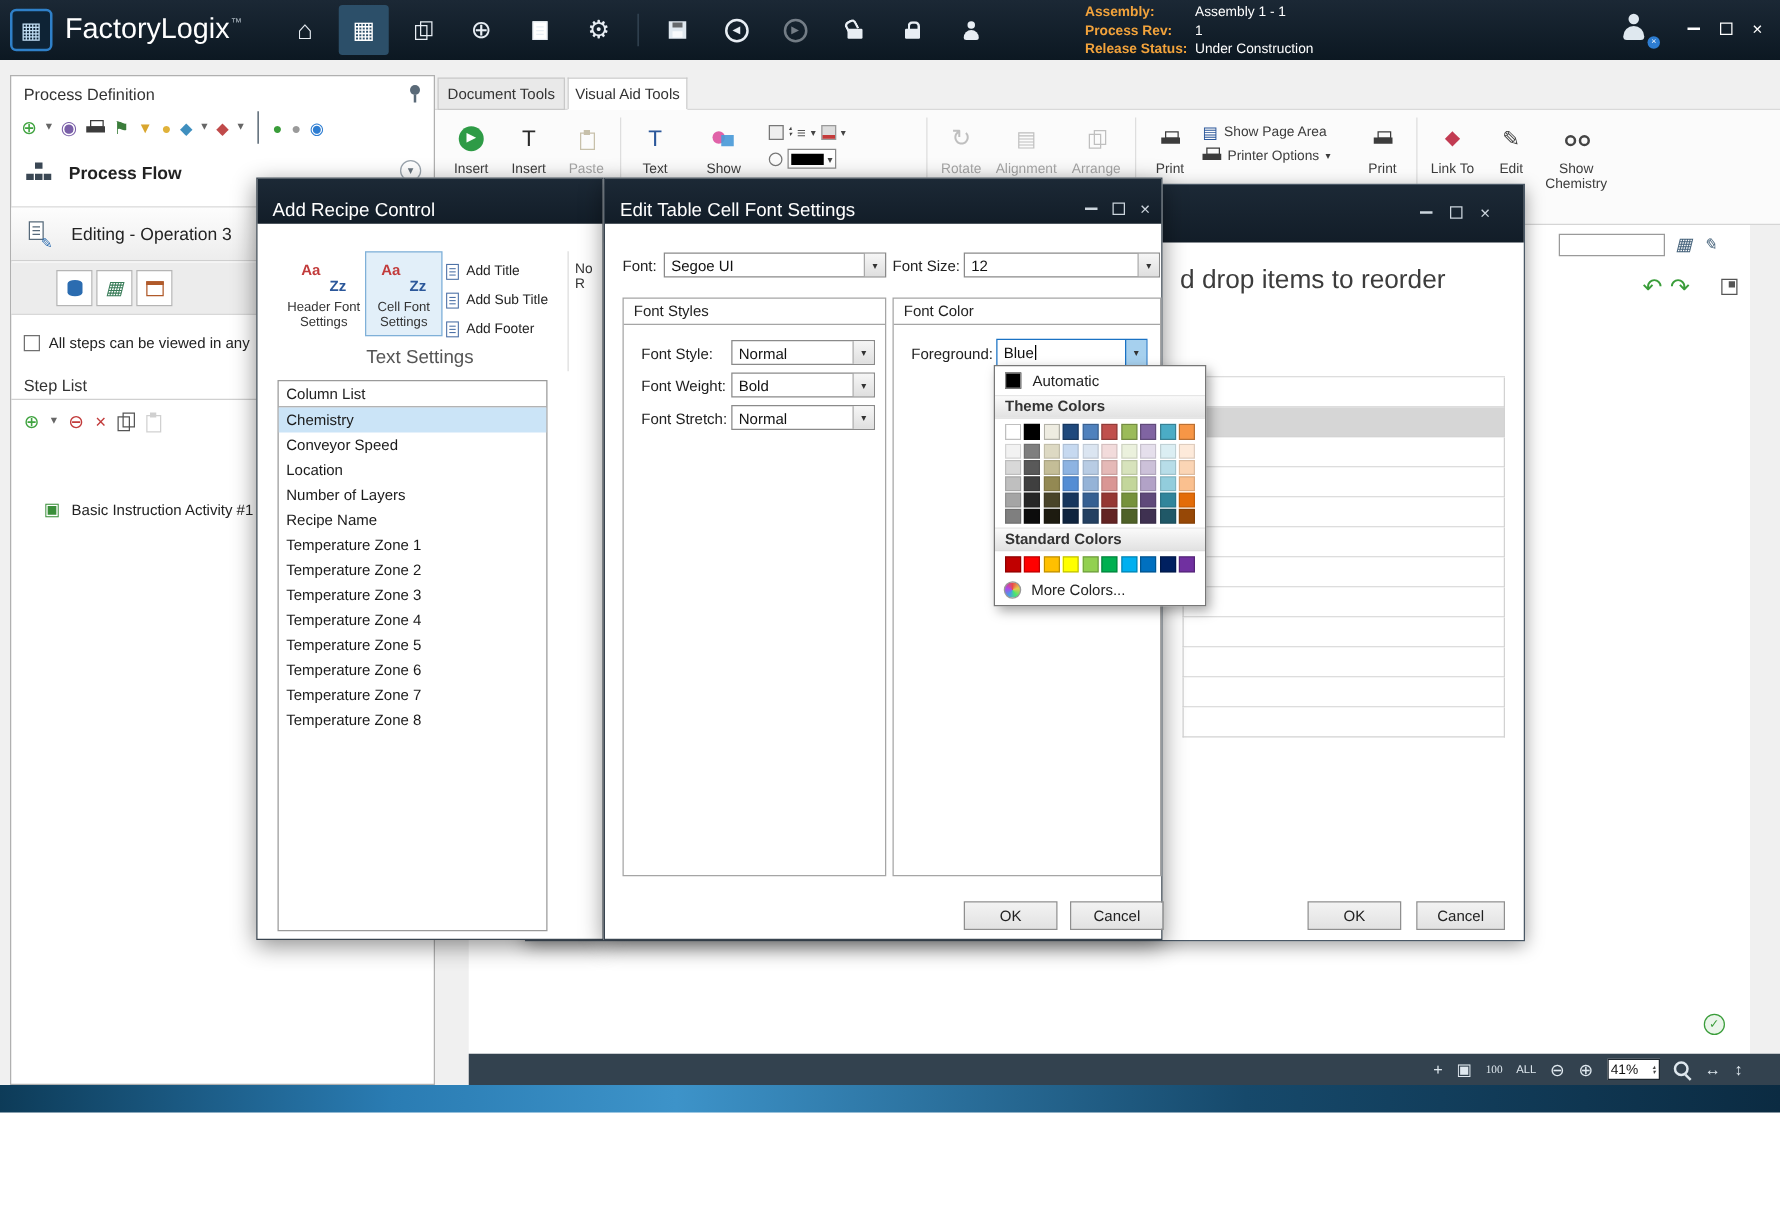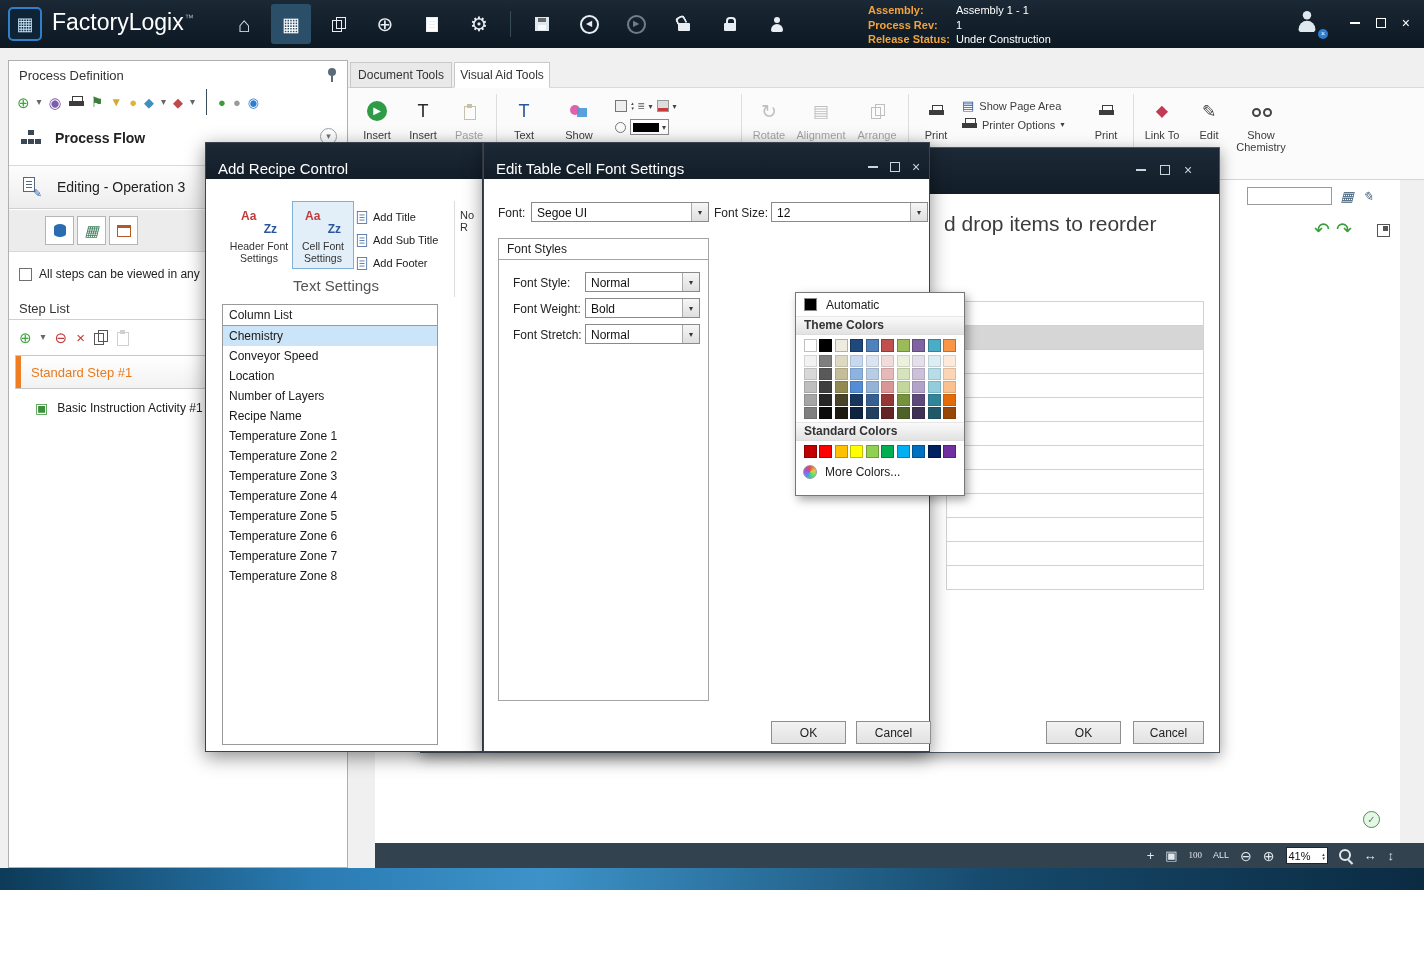--- a/index.html
+++ b/index.html
@@ -191,21 +191,21 @@
 .combo .cv{position:absolute;left:5px;top:3px;white-space:nowrap}
 .combo .ca{position:absolute;right:0;top:0;width:17px;height:100%;background:linear-gradient(#f6f6f6,#dfdfdf);border-left:1px solid #aaa;display:flex;align-items:center;justify-content:center;font-size:8px;color:#333}
 .combo .ca::before{content:"▾"}
 .combo.focus{border-color:#1a72c4;height:22px}
 .combo.focus .ca{background:#a6d0ee;border-left-color:#1a72c4}
 .caret-line{display:inline-block;width:1px;height:12px;background:#000;vertical-align:-2px;margin-left:1px}
 .grp{position:absolute;border:1px solid #a5a5a5;background:#fff}
 .grp-h{position:absolute;left:0;top:0;width:100%;height:21px;border-bottom:1px solid #a5a5a5;font-size:12px;color:#222;padding:3px 0 0 8px}
 .btn{position:absolute;height:23px;background:linear-gradient(#f3f3f3,#e2e2e2);border:1px solid #8f8f8f;font-size:12px;color:#222;display:flex;align-items:center;justify-content:center}
 
-.cpop{position:absolute;left:795px;top:292px;width:170px;background:#fff;border:1px solid #777;box-shadow:3px 4px 9px rgba(0,0,0,.35);z-index:60;padding-bottom:12px}
+.cpop{position:absolute;left:795px;top:292px;width:170px;background:#fff;border:1px solid #777;box-shadow:3px 4px 9px rgba(0,0,0,.35);z-index:60;padding-bottom:1px}
 .cp-row-auto{height:23px;display:flex;align-items:center;gap:9px;padding-left:8px;font-size:12px;color:#222}
 .cp-sw-auto{width:13px;height:13px;border:1px solid #888}
 .cp-band{height:19px;background:linear-gradient(#fafafa,#e2e2e2);border-top:1px solid #e6e6e6;border-bottom:1px solid #dcdcdc;font-size:12px;font-weight:bold;color:#333;padding:1px 0 0 8px}
 .cp-grid{display:grid;grid-template-columns:repeat(10,13px);justify-content:space-between;padding:4px 8px 3px}
 .cp-grid .sw{width:13px;height:13px;box-shadow:inset 0 0 0 1px rgba(0,0,0,.25)}
 .cp-grid.shades{padding-top:0;row-gap:1px}
 .cp-grid.shades .sw{height:12px;box-shadow:inset 0 0 0 1px rgba(0,0,0,.12)}
 .cp-more{height:22px;display:flex;align-items:center;gap:8px;padding-left:7px;font-size:12px;color:#222}
 .cp-pal{width:14px;height:14px;border-radius:50%;background:conic-gradient(#e84a4a,#e8c84a,#4ae86e,#4a9ae8,#b04ae8,#e84a4a);border:1px solid #999}
 </style>
@@ -342,24 +342,20 @@
         <span class="icn" style="color: rgb(102, 102, 102); font-size: 10px;">▾</span>
         <span class="icn" style="color: rgb(194, 59, 59); font-size: 15px;">⊖</span>
         <span class="icn" style="color: rgb(194, 59, 59); font-size: 15px;">×</span>
         <span class="icn">
           <i class="ci ci-copy" style="color: rgb(85, 85, 85);"></i>
         </span>
         <span class="icn" style="opacity: 0.45;">
           <i class="ci ci-paste" style="color: rgb(153, 153, 153);"></i>
         </span>
       </div>
-    <div class="step-item">
-      <span class="step-bar"></span>
-      <span class="step-name">Standard Step #1</span>
-    </div>
     <div class="activity">
       <span class="act-ic"></span>
       <span class="activity-label">Basic Instruction Activity #1</span>
     </div>
   </div>
 
   <div class="tabstrip">
     <div class="tab doc">Document Tools</div>
     <div class="tab vis">Visual Aid Tools</div>
   </div>
@@ -634,20 +630,28 @@
       <span class="flabel" style="left:14px;top:63px">Font Weight:</span>
       <div class="combo" style="left:86px;top:59px;width:115px">
           <span class="cv">Bold</span>
           <span class="ca"></span>
         </div>
       <span class="flabel" style="left:14px;top:89px">Font Stretch:</span>
       <div class="combo" style="left:86px;top:85px;width:115px">
           <span class="cv">Normal</span>
           <span class="ca"></span>
         </div>
+    </div>
+    <div class="grp" style="left:230px;top:95px;width:215px;height:463px">
+      <div class="grp-h">Font Color</div>
+      <span class="flabel" style="left:14px;top:37px">Foreground:</span>
+      <div class="combo focus" style="left:82px;top:32px;width:121px">
+        <span class="cv"><span>Blue</span><span class="caret-line"></span></span>
+        <span class="ca"></span>
+      </div>
     </div>
     <div class="btn" style="left:287px;top:578px;width:75px">OK</div>
     <div class="btn" style="left:372px;top:578px;width:75px">Cancel</div>
   </div>
 
   <div class="cpop">
     <div class="cp-row-auto">
       <span class="cp-sw-auto" style="background: rgb(0, 0, 0);"></span>
       <span>Automatic</span>
     </div>

